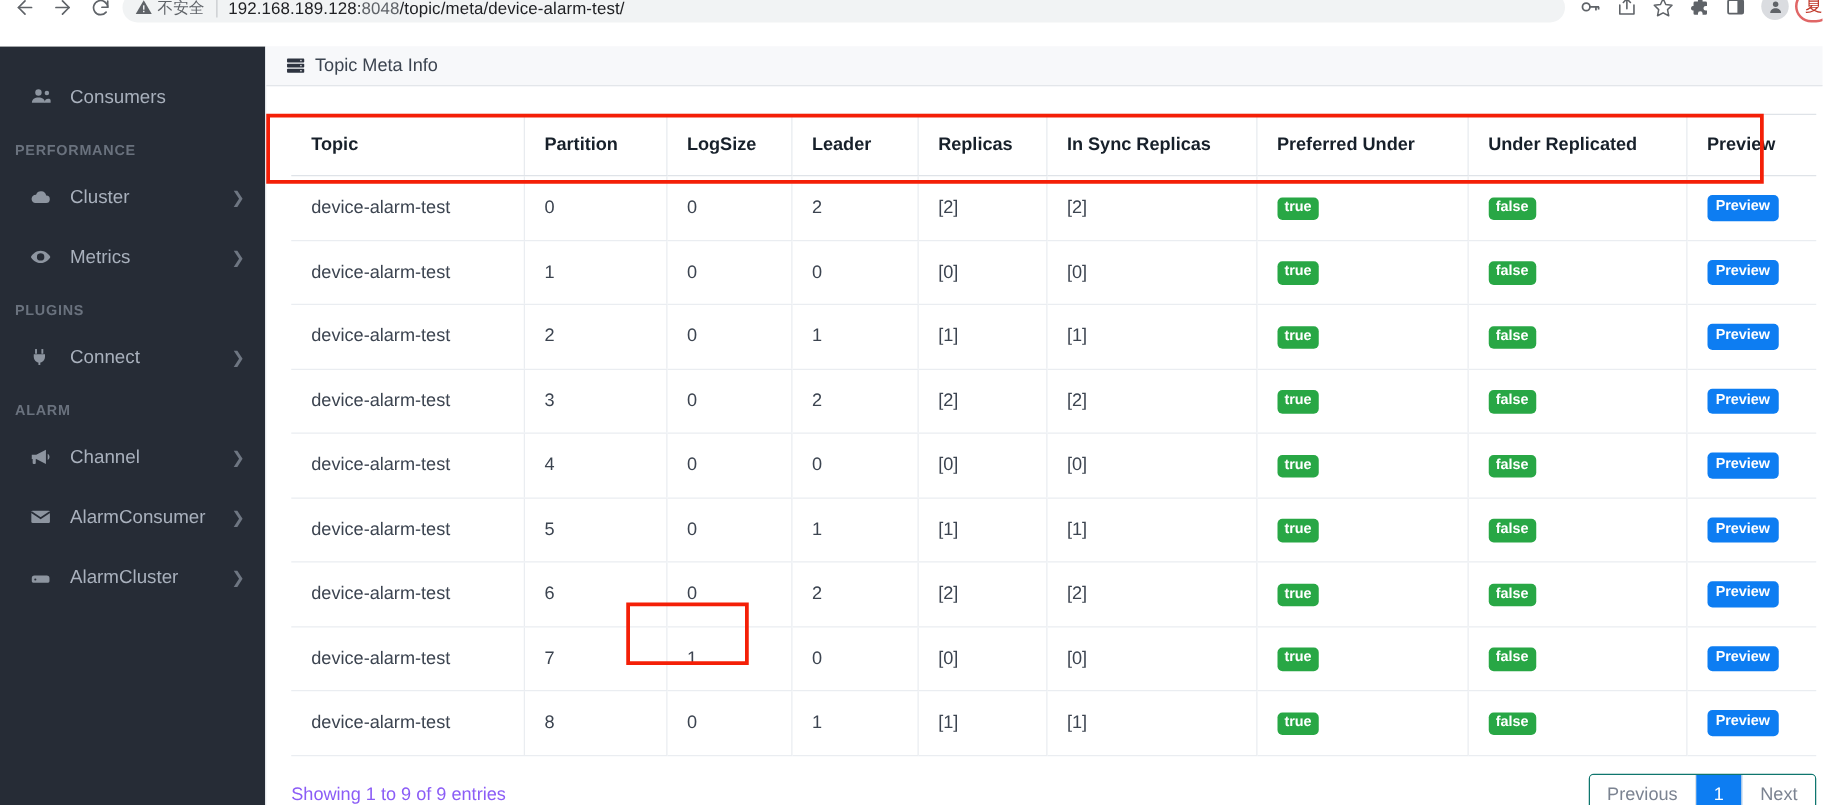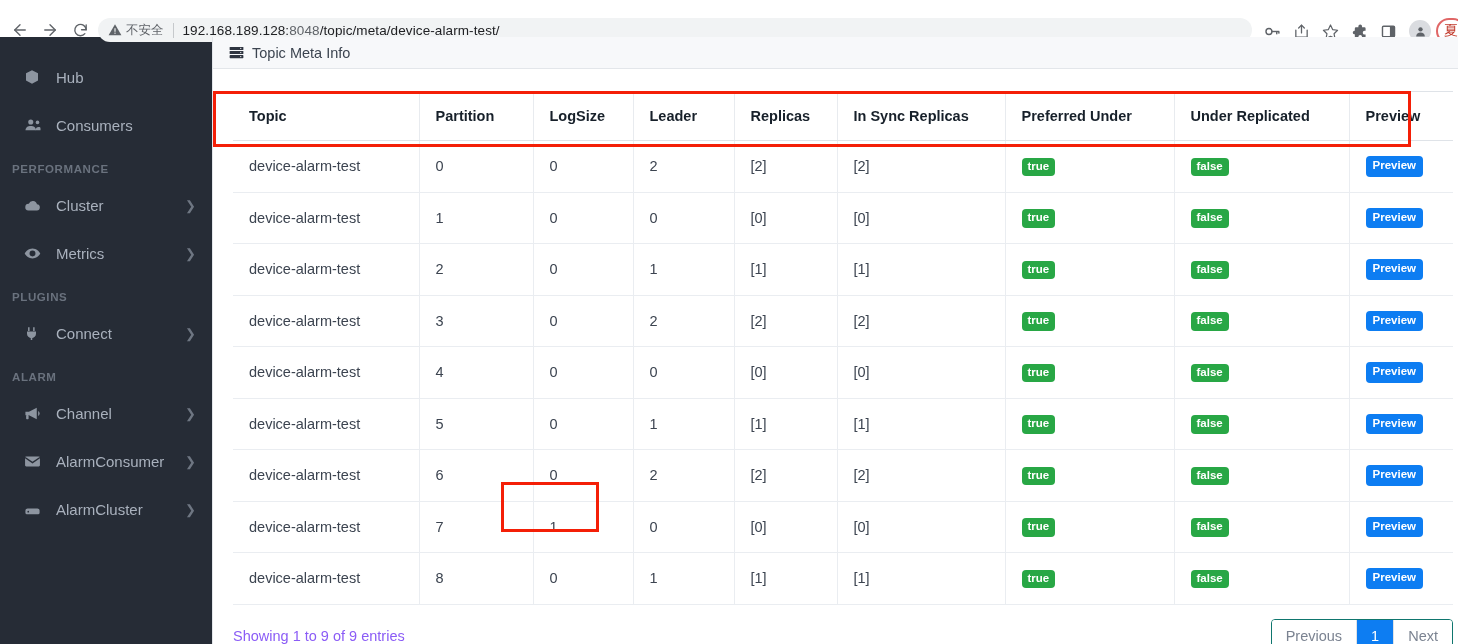--- a/index.html
+++ b/index.html
@@ -7,21 +7,21 @@
     width: 1458px; height: 644px;
     overflow: hidden;
     font-family: "Liberation Sans", sans-serif;
     background: #ffffff;
   }
 
   
   .browser-bar {
     height: 28px; width: 100%;
     background: #ffffff;
-    display: flex; align-items: flex-start;
+    display: flex; align-items: flex-end;
     padding: 18px 6px;
     border-bottom: 1px solid #ffffff;
     position: relative;
   }
   .nav-btns { display: flex; align-items: center; gap: 2px; flex: 0 0 auto; }
   .nav-btn {
     width: 28px; height: 24px;
     display: flex; align-items: center; justify-content: center;
     color: #5f6368; border-radius: 50%;
   }
@@ -295,28 +295,20 @@
     </div>
     <div class="profile-chip">夏</div>
   </div>
 </div>
 
 <div class="page">
 
   <nav class="sidebar">
 
 
-    <div class="nav-item">
-      <span class="nv-icon">
-        <svg width="16" height="16" viewBox="0 0 24 24" fill="currentColor">
-            <path d="M12 2l9 4.2v11L12 22 3 17.2v-11z"></path>
-          </svg>
-      </span>
-      <span class="nv-label">Hub</span>
-    </div>
 
     <div class="nav-item">
       <span class="nv-icon">
         <svg width="18" height="18" viewBox="0 0 24 24" fill="currentColor">
             <circle cx="9" cy="8" r="3.4"></circle>
             <path d="M2 19c0-3.6 3.1-5.6 7-5.6s7 2 7 5.6z"></path>
             <circle cx="18" cy="8.5" r="2.4"></circle>
             <path d="M15.5 19c0-2.8 1.6-4.3 4-4.3 1.6 0 2.5.6 2.5 2.1V19z"></path>
           </svg>
       </span>

